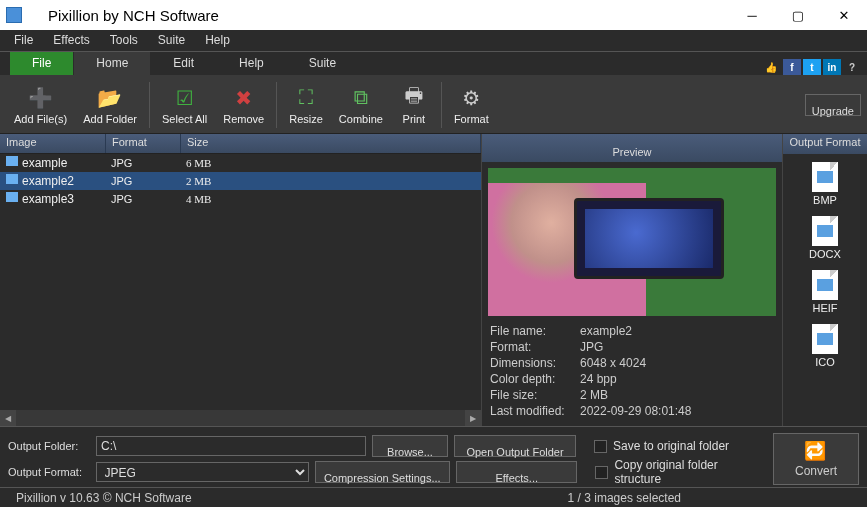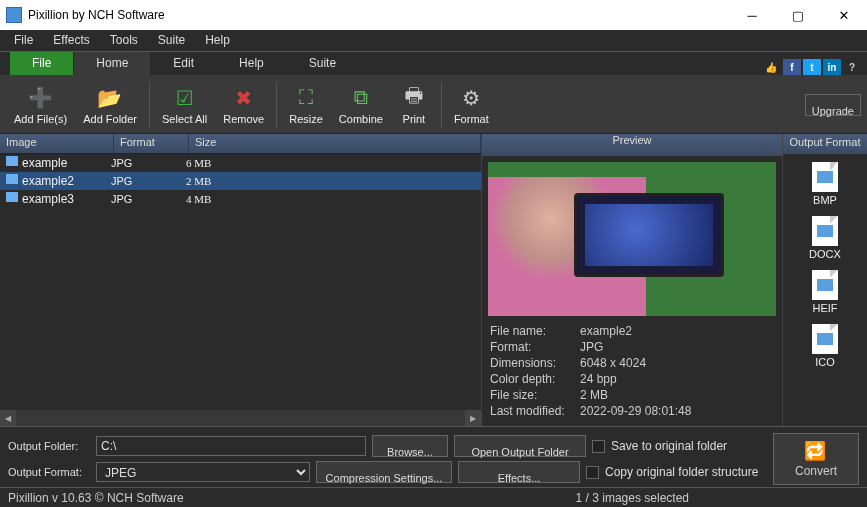--- a/index.html
+++ b/index.html
@@ -1,21 +1,21 @@
 <!DOCTYPE html>
 <html><head>
 <meta charset="utf-8">
 <style>
 * { margin:0; padding:0; box-sizing:border-box; font-family:"Segoe UI",Tahoma,sans-serif; font-size:12px; }
 body { width:867px; height:507px; background:#2b2b2b; color:#ccc; overflow:hidden; display:flex; flex-direction:column; }
 
 
 .titlebar { height:30px; background:#fff; display:flex; align-items:center; padding:0 0 0 6px; }
 .titlebar .icon { width:16px; height:16px; background:#4a90d9; border:1px solid #2a6cb0; margin-right:6px; }
-.titlebar .title { flex:1; color:#000; font-size:12px; }
+.titlebar .title { flex:1; color:#000; font-size:15px;margin-left:20px; }
 .titlebar .winbtn { width:46px; height:30px; display:flex; align-items:center; justify-content:center; color:#000; font-size:13px; }
 
 
 .menubar { height:22px; background:#2b2b2b; border-bottom:1px solid #555; display:flex; padding:0 4px; }
 .menubar .item { padding:3px 10px; color:#ddd; cursor:default; }
 
 
 .tabbar { height:24px; background:#2b2b2b; display:flex; align-items:flex-end; padding-left:10px; border-bottom:1px solid #3a3a3a; }
 .tabbar .tab { padding:4px 22px 5px; margin-right:1px; background:#2b2b2b; color:#ddd; cursor:default; }
 .tabbar .tab.file { background:#2d8a2d; color:#fff; }
@@ -30,32 +30,32 @@
 .toolbtn .ticon { width:26px; height:26px; display:flex; align-items:center; justify-content:center; font-size:20px; margin-bottom:2px; }
 .toolbtn .tlabel { font-size:11px; color:#eee; }
 .toolsep { width:1px; height:46px; background:#555; margin:0 4px; }
 .upgrade { margin-left:auto; background:#555; border:1px solid #777; padding:3px 10px; color:#eee; }
 
 
 .main { flex:1; display:flex; background:#2b2b2b; min-height:0; }
 .listpanel { width:481px; display:flex; flex-direction:column; }
 .listhead { height:20px; background:linear-gradient(#4a5c7a,#3a4a62); display:flex; border-bottom:1px solid #222; }
 .listhead .col { border-right:1px solid #2a3a52; padding:2px 6px; font-size:11px; color:#ddd; }
-.col.image{width:114px;} .col.format{width:75px;} .col.size{flex:1;}
+.col.image{width:106px;} .col.format{width:75px;} .col.size{flex:1;}
 .filelist { flex:1; background:#2b2b2b; overflow:hidden; }
 .row { display:flex; height:18px; align-items:center; }
 .row.sel { background:#2a5080; }
 .row .cell { padding:0 6px; font-size:11px; color:#eee; display:flex; align-items:flex-start; }
 .row .cell.image{width:105px;} .row .cell.format{width:75px;} .row .cell.size{flex:1;font-family:Liberation Serif, serif;}
 .row .fileico { width:12px; height:10px; background:#6ab0f0; margin-right:4px; }
 .hscroll { height:16px; background:#383838; display:flex; }
 .hscroll .ar { width:16px; display:flex; align-items:center; justify-content:center; color:#aaa; background:#444; font-size:8px; }
 
 .preview { flex:1; display:flex; flex-direction:column; background:#2b2b2b; border-left:1px solid #444; }
-.preview .head { height:22px; background:linear-gradient(#4a5c7a,#3a4a62); text-align:center; padding:0; font-size:11px; color:#ddd; }
+.preview .head { height:28px; background:linear-gradient(#4a5c7a,#3a4a62); text-align:center; padding:12px; font-size:11px; color:#ddd; }
 .preview .img { flex:1; margin:6px; background:#3a7a3a; position:relative; overflow:hidden; max-height:190px; }
 .preview .img .tablet { position:absolute; right:18%; top:20%; width:52%; height:55%; background:#1a1a3a; border:3px solid #222; border-radius:4px; }
 .preview .img .tablet::after{content:"";position:absolute;inset:8px;background:radial-gradient(circle at 40% 40%,#4a6ad0,#1a2a6a);}
 .preview .img .person{position:absolute;left:0;bottom:0;width:55%;height:90%;background:radial-gradient(circle at 40% 30%,#e0b0a0,#c0908a 30%,#d070a0 45%);}
 .meta { padding:2px 8px 6px; font-size:11px; }
 .meta .mrow { display:flex; height:16px; }
 .meta .mlab { width:90px; color:#ccc; }
 
 .formats { width:85px; background:#2b2b2b; border-left:1px solid #444; display:flex; flex-direction:column; }
 .formats .head { height:20px; background:linear-gradient(#4a5c7a,#3a4a62); text-align:center; padding:2px; font-size:11px; color:#ddd; }
@@ -67,26 +67,26 @@
 .fitem .flab { font-size:11px; margin-top:2px; color:#eee; }
 .fscroll { width:14px; background:#3a3a3a; }
 
 
 .bottom { background:#2b2b2b; border-top:1px solid #555; padding:6px 8px 2px; display:flex; }
 .bottomL { flex:1; }
 .brow { display:flex; align-items:center; height:26px; gap:6px; }
 .blabel { width:82px; color:#ddd; font-size:11px; }
 input.dark,select.dark { background:#2b2b2b; border:1px solid #666; color:#ddd; padding:2px 4px; height:20px; font-size:12px; }
 button.dark { background:#3a3a3a; border:1px solid #666; color:#ddd; padding:10px 6px; height:22px; font-size:11px; }
-.chk { display:flex; align-items:center; gap:6px; font-size:11px; color:#ddd; }
+.chk { display:flex; align-items:center; gap:6px; font-size:11px; color:#ddd;margin-left:12px; }
 .chk .box { width:13px; height:13px; background:#222; border:1px solid #666; }
 .convert { width:86px; height:52px; background:#3a3a3a; border:1px solid #666; display:flex; flex-direction:column; align-items:center; justify-content:center; gap:2px; margin-left:6px; }
 .convert .cicon{font-size:18px;}
 
-.status { height:20px; background:#2b2b2b; border-top:1px solid #555; display:flex; align-items:center; padding:0 8px; font-size:11px; color:#ccc; }
+.status { height:20px; background:#2b2b2b; border-top:1px solid #555; display:flex; align-items:center; padding:0 16px; font-size:11px; color:#ccc; }
 .status .sright{margin-left:auto;margin-right:170px;}
 </style>
 </head>
 <body>
 
 <div class="titlebar">
   <div class="icon"></div>
   <div class="title">Pixillion by NCH Software</div>
   <div class="winbtn">─</div>
   <div class="winbtn">▢</div>
@@ -252,21 +252,21 @@
     <div class="fscroll"></div>
   </div>
 </div>
 
 <div class="bottom">
   <div class="bottomL">
     <div class="brow">
       <div class="blabel">Output Folder:</div>
       <input class="dark" style="width: 270px;" value="C:\">
       <button class="dark" style="width:76px">Browse...</button>
-      <button class="dark" style="width:132px">Open Output Folder</button>
+      <button class="dark" style="width:122px">Open Output Folder</button>
       <div class="chk">
           <div class="box"></div>
           <span>Save to original folder</span>
         </div>
     </div>
     <div class="brow">
       <div class="blabel">Output Format:</div>
       <select class="dark" style="width:214px"><option>JPEG</option></select>
       <button class="dark" style="width:136px">Compression Settings...</button>
       <button class="dark" style="width:122px">Effects...</button>

